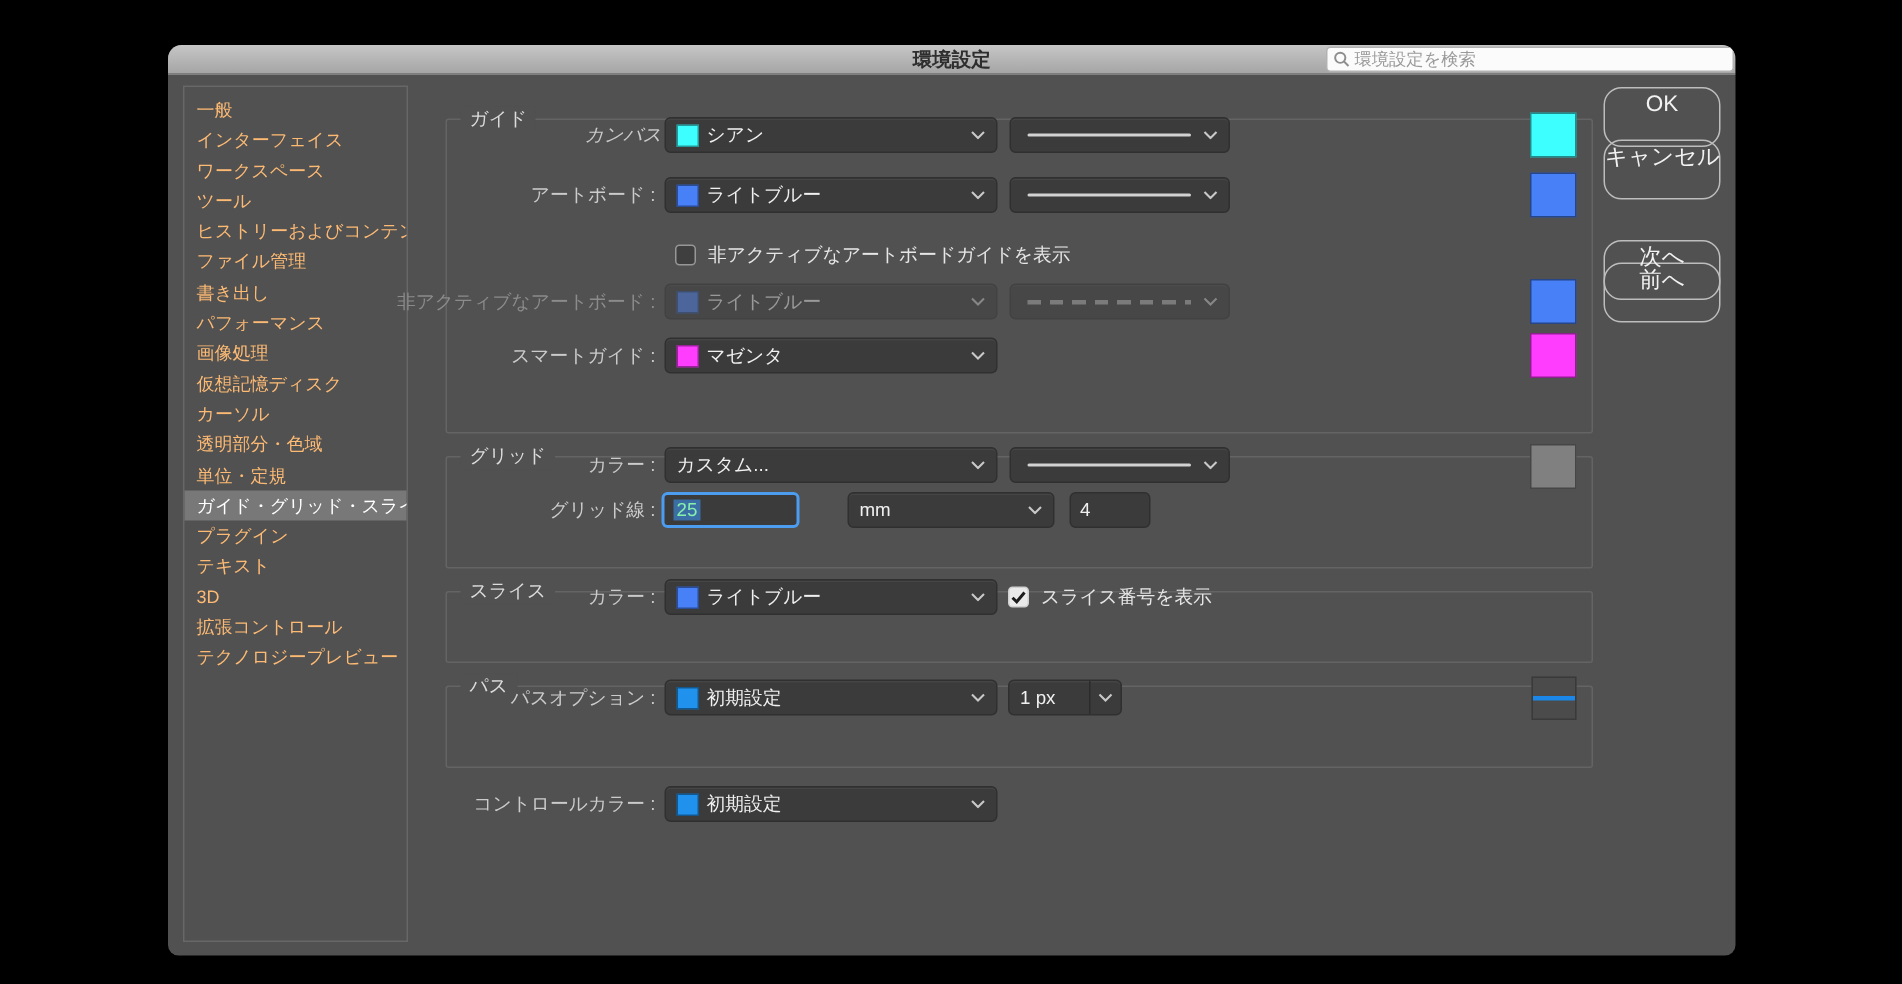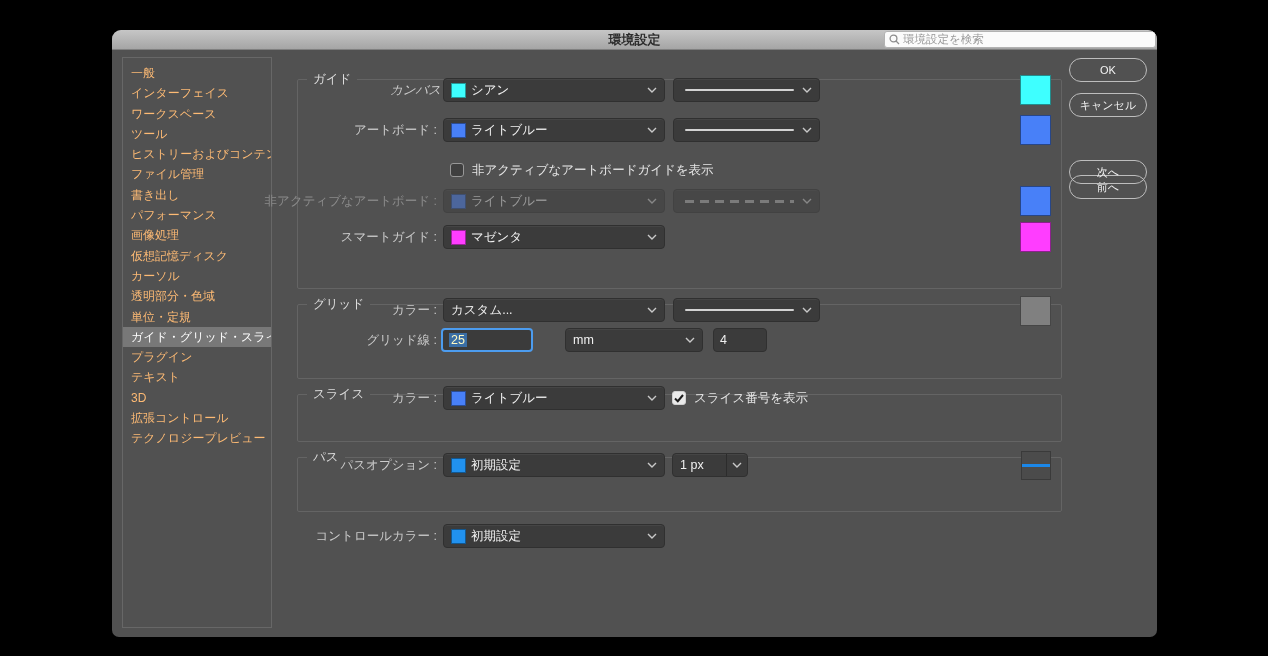--- a/index.html
+++ b/index.html
@@ -64,40 +64,40 @@
   .chev{margin-left:auto;flex:0 0 auto;display:flex;align-items:center;}
   .line-solid{flex:1;height:2px;background:#d2d2d2;margin:0 8px 0 4px;border-radius:1px;}
   .line-dashed{flex:1;height:3px;margin:0 8px 0 4px;
     background:repeating-linear-gradient(90deg,#aeaeae 0 9px,transparent 9px 15px);}
   .field{
     position:absolute;height:24px;background:#3b3b3b;border:1px solid #303030;
     border-radius:4px;box-sizing:border-box;color:#f0f0f0;font-size:12.5px;
     display:flex;align-items:center;padding:0 6px;
   }
   .field.focus{border:2px solid #4c9cef;}
-  .sel-text{background:#3a6ea5;color:#fef9c3;padding:0 2px;}
+  .sel-text{background:#3a6ea5;color:#86efac;padding:0 2px;}
   .checkbox{
     position:absolute;width:14px;height:14px;border-radius:3px;box-sizing:border-box;
   }
   .checkbox.off{background:#3f3f3f;border:1px solid #979797;}
   .checkbox.on{background:#eaeaea;border:1px solid #d0d0d0;display:flex;align-items:center;justify-content:center;}
   .cb-label{position:absolute;font-size:12.5px;color:#e6e6e6;line-height:16px;white-space:nowrap;}
   .swatch{
     position:absolute;width:31px;height:30px;border:1px solid rgba(0,0,0,.45);box-sizing:border-box;
   }
   .path-preview{
     position:absolute;width:30px;height:29px;border:1px solid #3a3a3a;background:#4b4b4b;
     box-sizing:border-box;display:flex;align-items:center;
   }
   .path-line{width:100%;height:3px;}
   
   .btn{
-    position:absolute;left:957px;width:78px;height:24px;border:1px solid #bdbdbd;
+    position:absolute;left:957px;width:78px;height:40px;border:1px solid #bdbdbd;
     border-radius:12px;box-sizing:border-box;background:transparent;color:#f2f2f2;
-    font-size:11px;text-align:center;line-height:22px;cursor:default;white-space:nowrap;
+    font-size:15px;text-align:center;line-height:22px;cursor:default;white-space:nowrap;
   }
 </style>
 </head>
 <body>
 
 <div class="dialog">
 
   <div class="titlebar">
     <div class="win-title">環境設定</div>
     <div class="search">

